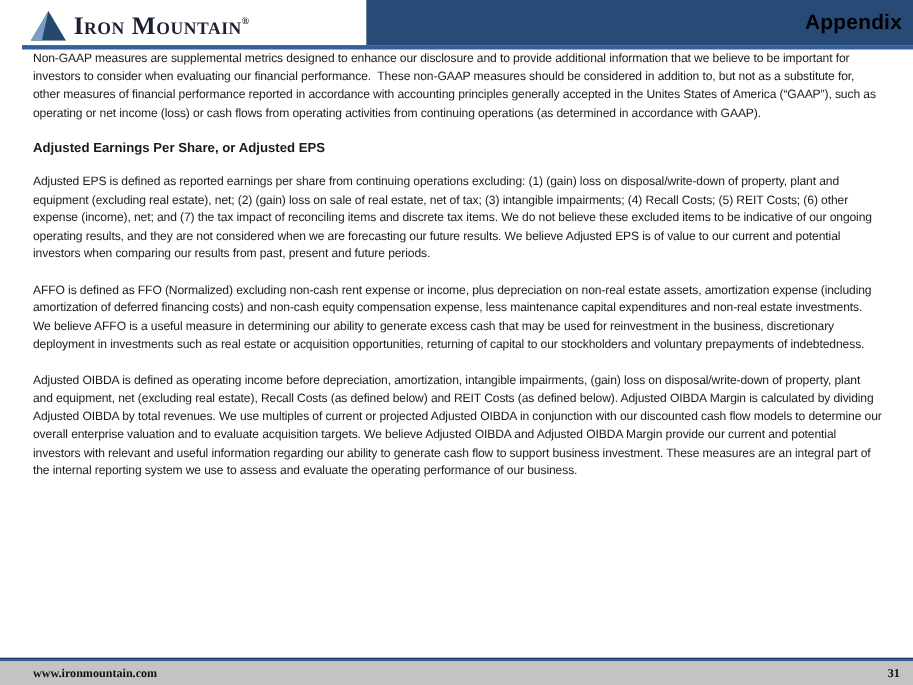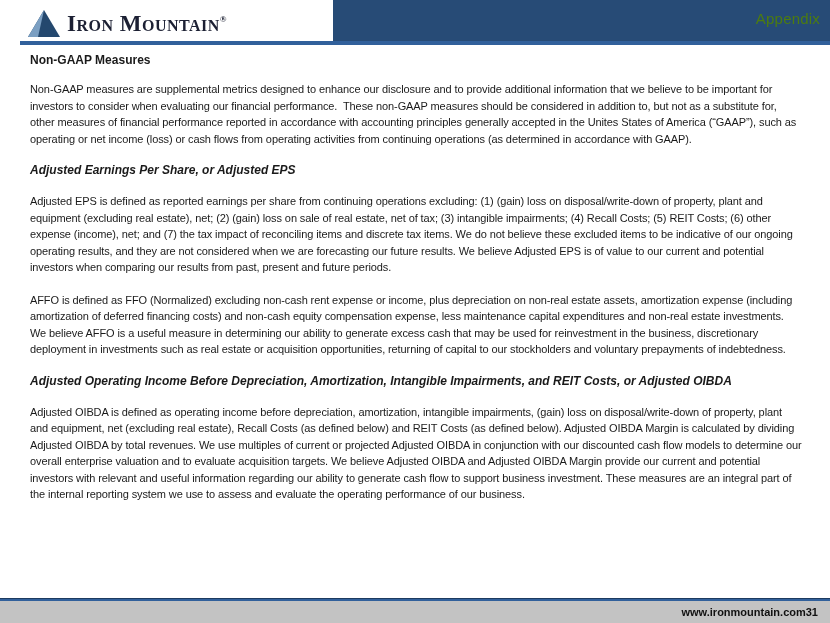--- a/index.html
+++ b/index.html
@@ -24,21 +24,21 @@
   .header-navy{
     position:absolute;top:0;left:333px;right:0;height:41px;
     background:var(--navy);
   }
   .header-rule{
     position:absolute;top:41px;left:20px;right:0;height:4px;
     background:var(--rule);
   }
   .appendix-label{
     position:absolute;top:10px;right:10px;
-    color:#4d7c0f;font-size:15px;font-weight:normal;
+    color:#000000;font-size:19px;font-weight:bold;
     letter-spacing:0.2px;
   }
   .logo{
     position:absolute;top:6px;left:28px;
     display:flex;align-items:flex-end;gap:7px;text-align:center;
   }
   .logo svg{display:block;}
   .tri-dark{fill:var(--logo-dark);}
   .tri-light{fill:var(--logo-light);}
   .brand{
@@ -62,36 +62,36 @@
   }
   .para{
     margin:0 0 16px 0;
     font-size:11px;
     line-height:16.5px;
     letter-spacing:-0.1px;
     white-space:pre-wrap;
   }
   .section-heading{
     margin:0 0 16px 0;
-    font-size:12px;font-weight:bold;font-style:italic;
+    font-size:12px;font-weight:bold;
   }
   
   .footer{
     position:absolute;left:0;bottom:0;width:830px;height:25px;
   }
   .footer-rule{
     position:absolute;top:0;left:0;right:0;height:3px;
     background:var(--rule);
     border-top:1px solid #1d3a5f;
   }
   .footer-bar{
     position:absolute;top:3px;left:0;right:0;bottom:0;
     background:var(--footer-gray);
-    display:flex;align-items:center;justify-content:flex-end;
-    padding:0 12px 0 30px;box-sizing:border-box;
+    display:flex;align-items:center;justify-content:space-between;
+    padding:0 12px 0 30px;box-sizing:border-box;font-family:Liberation Serif, serif;
   }
   .footer-site,.footer-page{
     font-size:11px;font-weight:bold;color:#111111;
   }
 </style>
 </head>
 <body>
 
 <div class="slide">
 
@@ -104,30 +104,28 @@
           <polygon class="tri-dark" points="16,0 32,27 0,27"></polygon>
           <polygon class="tri-light" points="16,0 0,27 10,27"></polygon>
         </svg>
       </span>
       <span class="brand"><span>Iron Mountain</span><sup>®</sup></span>
     </div>
     <div class="appendix-label">Appendix</div>
   </div>
 
   <div class="content">
-    <h1 class="content-title">Non-GAAP Measures</h1>
 
     <p class="para">Non-GAAP measures are supplemental metrics designed to enhance our disclosure and to provide additional information that we believe to be important for investors to consider when evaluating our financial performance.  These non-GAAP measures should be considered in addition to, but not as a substitute for, other measures of financial performance reported in accordance with accounting principles generally accepted in the Unites States of America (“GAAP”), such as operating or net income (loss) or cash flows from operating activities from continuing operations (as determined in accordance with GAAP).</p>
 
     <h2 class="section-heading">Adjusted Earnings Per Share, or Adjusted EPS</h2>
     <p class="para">Adjusted EPS is defined as reported earnings per share from continuing operations excluding: (1) (gain) loss on disposal/write-down of property, plant and equipment (excluding real estate), net; (2) (gain) loss on sale of real estate, net of tax; (3) intangible impairments; (4) Recall Costs; (5) REIT Costs; (6) other expense (income), net; and (7) the tax impact of reconciling items and discrete tax items. We do not believe these excluded items to be indicative of our ongoing operating results, and they are not considered when we are forecasting our future results. We believe Adjusted EPS is of value to our current and potential investors when comparing our results from past, present and future periods.</p>
 
     <p class="para">AFFO is defined as FFO (Normalized) excluding non-cash rent expense or income, plus depreciation on non-real estate assets, amortization expense (including amortization of deferred financing costs) and non-cash equity compensation expense, less maintenance capital expenditures and non-real estate investments.  We believe AFFO is a useful measure in determining our ability to generate excess cash that may be used for reinvestment in the business, discretionary deployment in investments such as real estate or acquisition opportunities, returning of capital to our stockholders and voluntary prepayments of indebtedness.</p>
 
-    <h2 class="section-heading">Adjusted Operating Income Before Depreciation, Amortization, Intangible Impairments, and REIT Costs, or Adjusted OIBDA</h2>
     <p class="para">Adjusted OIBDA is defined as operating income before depreciation, amortization, intangible impairments, (gain) loss on disposal/write-down of property, plant and equipment, net (excluding real estate), Recall Costs (as defined below) and REIT Costs (as defined below). Adjusted OIBDA Margin is calculated by dividing Adjusted OIBDA by total revenues. We use multiples of current or projected Adjusted OIBDA in conjunction with our discounted cash flow models to determine our overall enterprise valuation and to evaluate acquisition targets. We believe Adjusted OIBDA and Adjusted OIBDA Margin provide our current and potential investors with relevant and useful information regarding our ability to generate cash flow to support business investment. These measures are an integral part of the internal reporting system we use to assess and evaluate the operating performance of our business.</p>
   </div>
 
   <div class="footer">
     <div class="footer-rule"></div>
     <div class="footer-bar">
       <span class="footer-site">www.ironmountain.com</span>
       <span class="footer-page">31</span>
     </div>
   </div>

